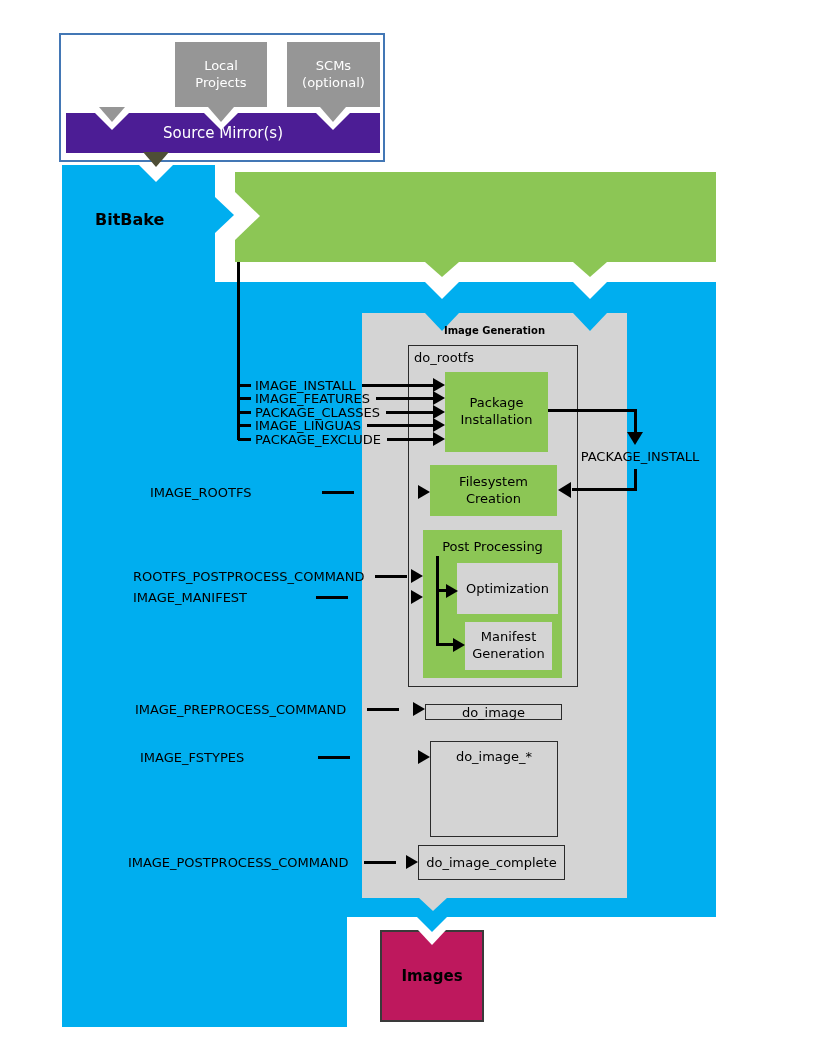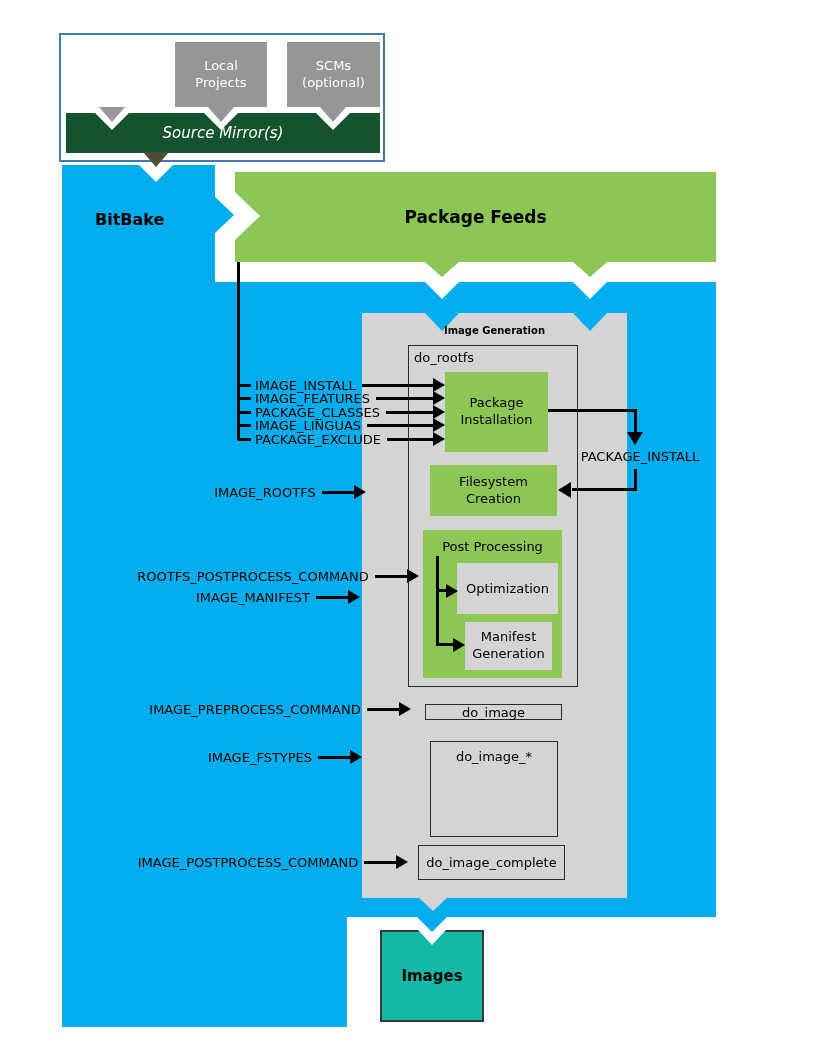--- a/index.html
+++ b/index.html
@@ -10,24 +10,24 @@
     font-family:"DejaVu Sans","Liberation Sans",sans-serif;
     color:#000;
   }
   .abs { position:absolute; }
   .ml  { white-space:pre-line; }
   .ctr { display:flex; align-items:center; justify-content:center; text-align:center; }
 
   
   .blue   { background:#00AEEF; }
   .green  { background:#8CC655; }
-  .olive  { background:#14532d;font-style:italic; }
+  .olive  { background:#4c1d95; }
   .gray9  { background:#969696; }
   .grayD  { background:#D4D4D4; }
-  .red    { background:#14b8a6; }
+  .red    { background:#be185d; }
 
   
   .t { width:0; height:0; }
   .tab-d-gray  { border-left:13px solid transparent; border-right:13px solid transparent; border-top:15px solid #969696; }
   .tab-d-olive { border-left:13px solid transparent; border-right:13px solid transparent; border-top:15px solid #4E4E36; }
   .tab-d-green { border-left:17px solid transparent; border-right:17px solid transparent; border-top:15px solid #8CC655; }
   .tab-d-blue  { border-left:17px solid transparent; border-right:17px solid transparent; border-top:18px solid #00AEEF; }
   .tab-d-blue2 { border-left:16px solid transparent; border-right:16px solid transparent; border-top:16px solid #00AEEF; }
   .tab-d-grayD { border-left:15px solid transparent; border-right:15px solid transparent; border-top:14px solid #D4D4D4; }
   .tab-r-blue  { border-top:18px solid transparent; border-bottom:18px solid transparent; border-left:19px solid #00AEEF; }
@@ -36,21 +36,21 @@
   .notch-r     { border-top:24px solid transparent; border-bottom:24px solid transparent; border-left:25px solid #ffffff; }
 
   
   .lh { height:3px; background:#000; }
   .lv { width:3px;  background:#000; }
   .ah-r { width:0;height:0; border-top:7px solid transparent; border-bottom:7px solid transparent; border-left:12px solid #000; }
   .ah-l { width:0;height:0; border-top:8px solid transparent; border-bottom:8px solid transparent; border-right:13px solid #000; }
   .ah-d { width:0;height:0; border-left:8px solid transparent; border-right:8px solid transparent; border-top:13px solid #000; }
 
   
-  .vrow { position:absolute; display:flex; align-items:center; justify-content:center; height:14px; z-index:6; font-size:13px; white-space:nowrap; }
+  .vrow { position:absolute; display:flex; align-items:center; justify-content:space-between; height:14px; z-index:6; font-size:13px; white-space:nowrap; }
   .vrow .lh { width:32px; margin:0 0 0 6px; flex:none; }
   .prow { position:absolute; left:238px; width:207px; display:flex; align-items:center; height:14px; z-index:6; font-size:13px; white-space:nowrap; }
   .prow .tick { width:13px; height:3px; background:#000; flex:none; margin-right:4px; }
   .prow .lh { flex:1; min-width:8px; margin-left:6px; }
 
   .boxline { border:1px solid #2b2b2b; }
   .f13 { font-size:13px; }
   .f14 { font-size:10px; }
   .wht { color:#fff; }
   .bold { font-weight:bold; }
@@ -78,21 +78,20 @@
   <div class="abs t notch-d" style="left:204px;top:113px;z-index:4"></div>
   <div class="abs t notch-d" style="left:316px;top:113px;z-index:4"></div>
   <div class="abs t tab-d-gray" style="left:99px;top:107px;z-index:5"></div>
   <div class="abs t tab-d-gray" style="left:208px;top:107px;z-index:5"></div>
   <div class="abs t tab-d-gray" style="left:320px;top:107px;z-index:5"></div>
 
   <div class="abs t notch-d" style="left:139px;top:165px;z-index:4"></div>
   <div class="abs t tab-d-olive" style="left:143px;top:152px;z-index:6"></div>
 
   <div class="abs green" style="left:235px;top:172px;width:481px;height:90px;z-index:2"></div>
-  <div class="abs ctr bold" style="left:235px;top:172px;width:481px;height:90px;font-size:17px;z-index:3">Package Feeds</div>
 
   <div class="abs t notch-r" style="left:235px;top:192px;z-index:3"></div>
   <div class="abs t tab-r-blue" style="left:215px;top:197px;z-index:4"></div>
 
   <div class="abs t tab-d-green" style="left:425px;top:262px;z-index:2"></div>
   <div class="abs t tab-d-green" style="left:573px;top:262px;z-index:2"></div>
   <div class="abs t notch-d" style="left:425px;top:282px;z-index:2"></div>
   <div class="abs t notch-d" style="left:573px;top:282px;z-index:2"></div>
 
   <div class="abs lv" style="left:237px;top:262px;height:178px;z-index:6"></div>

